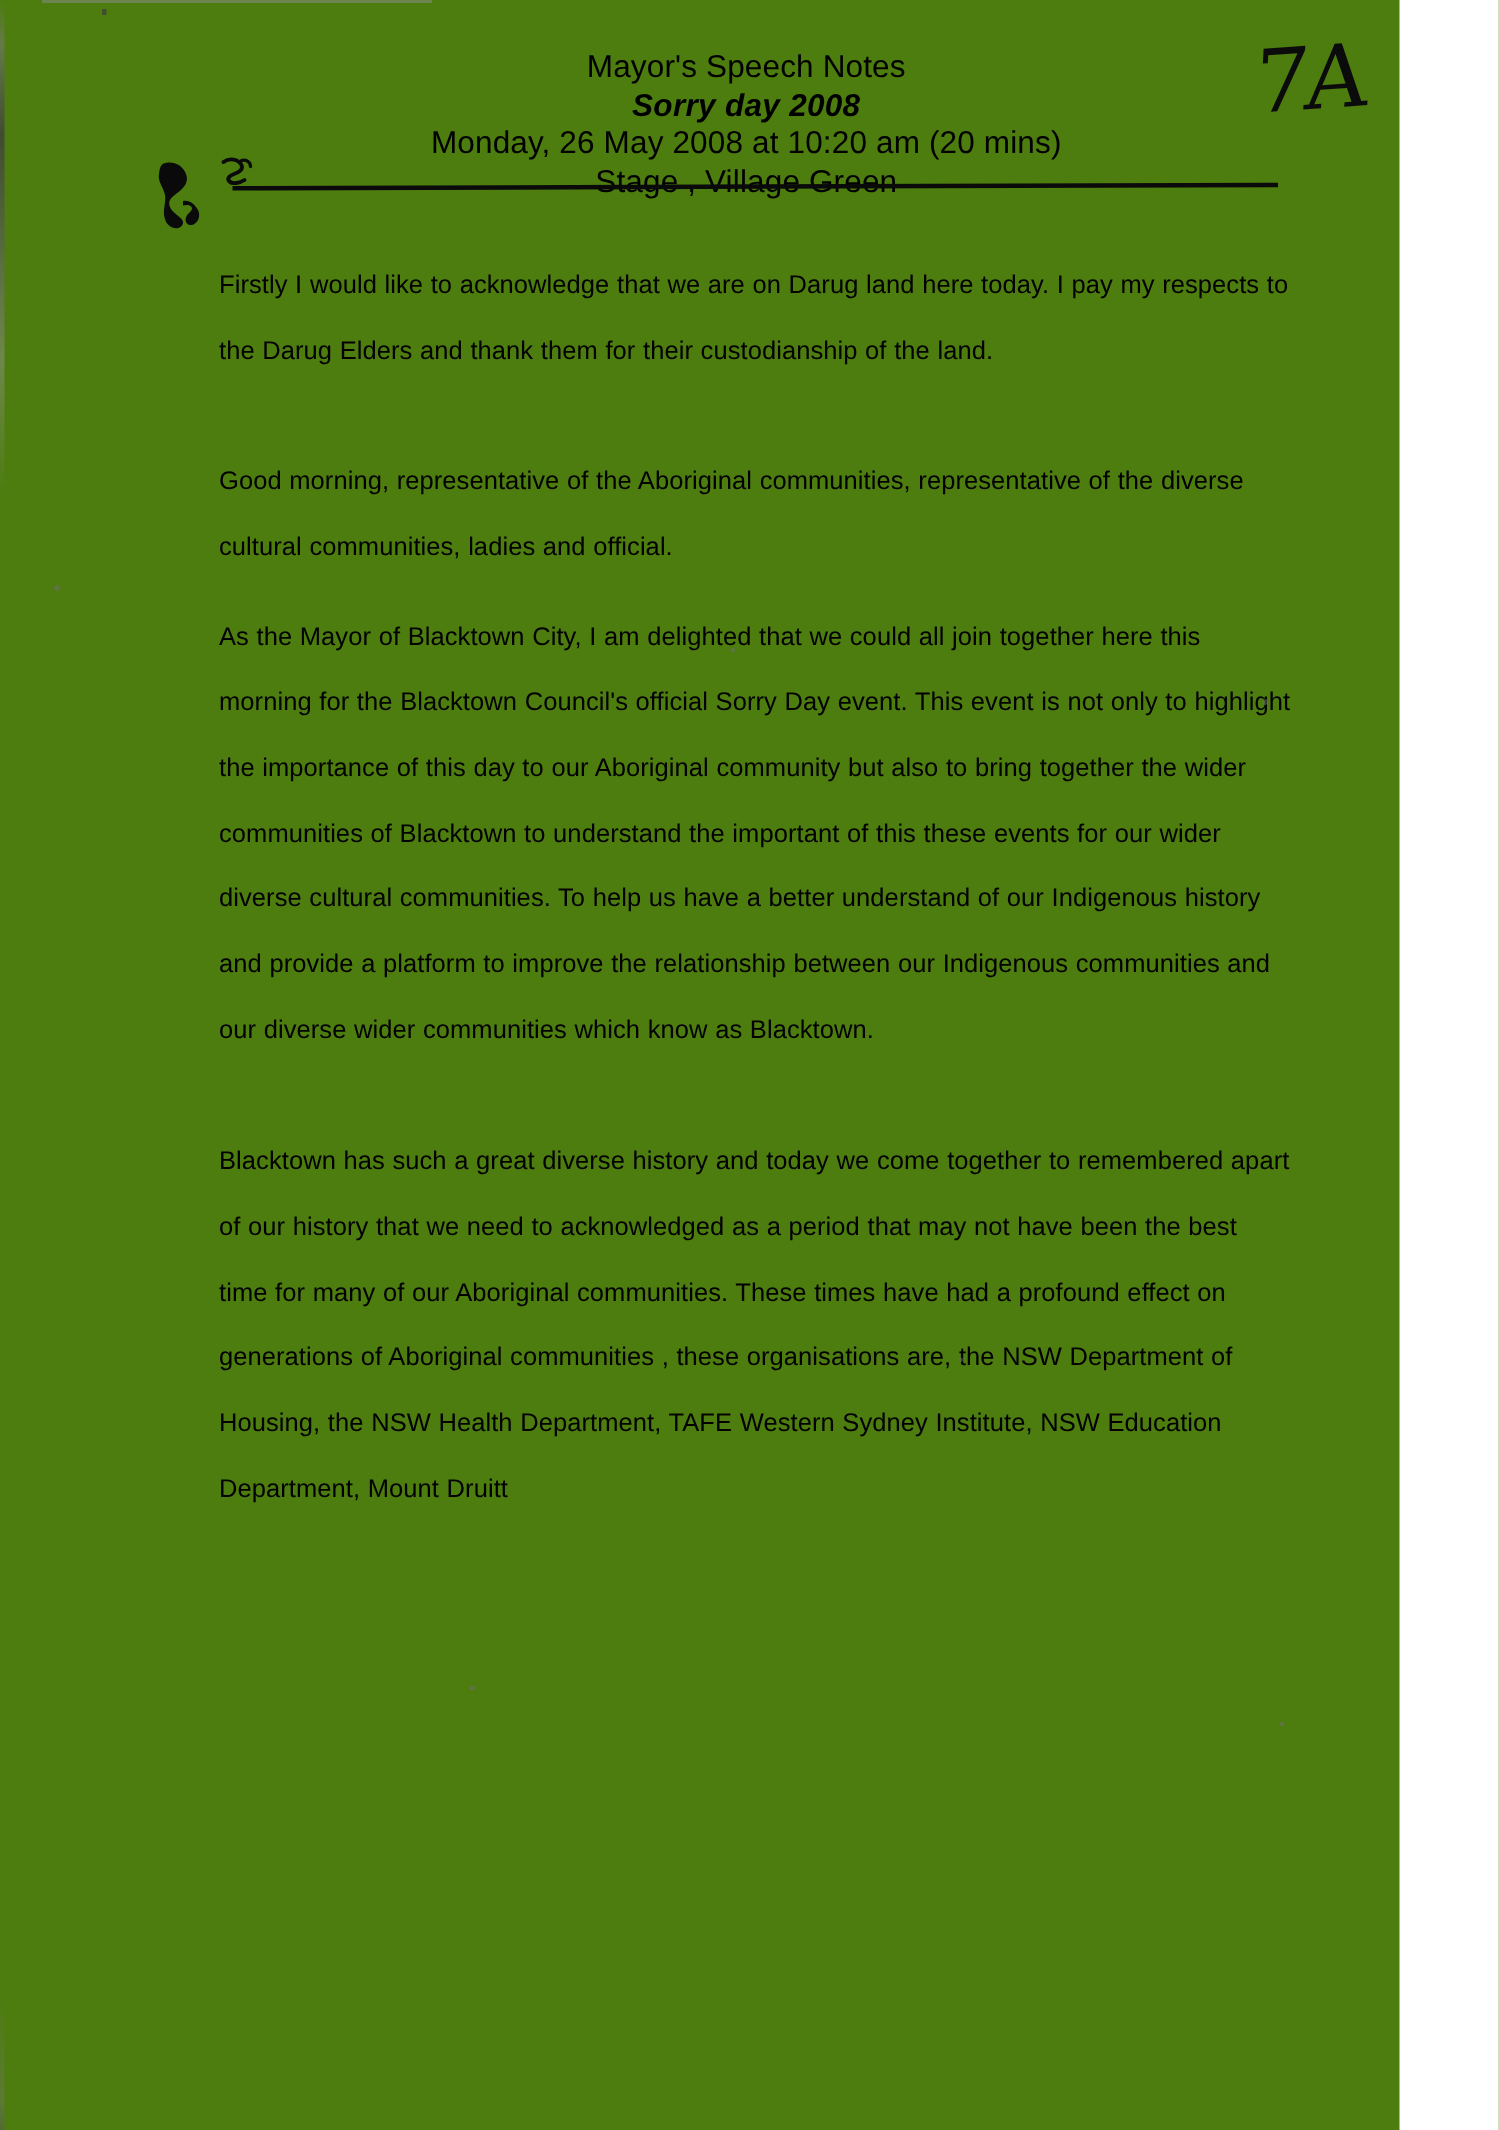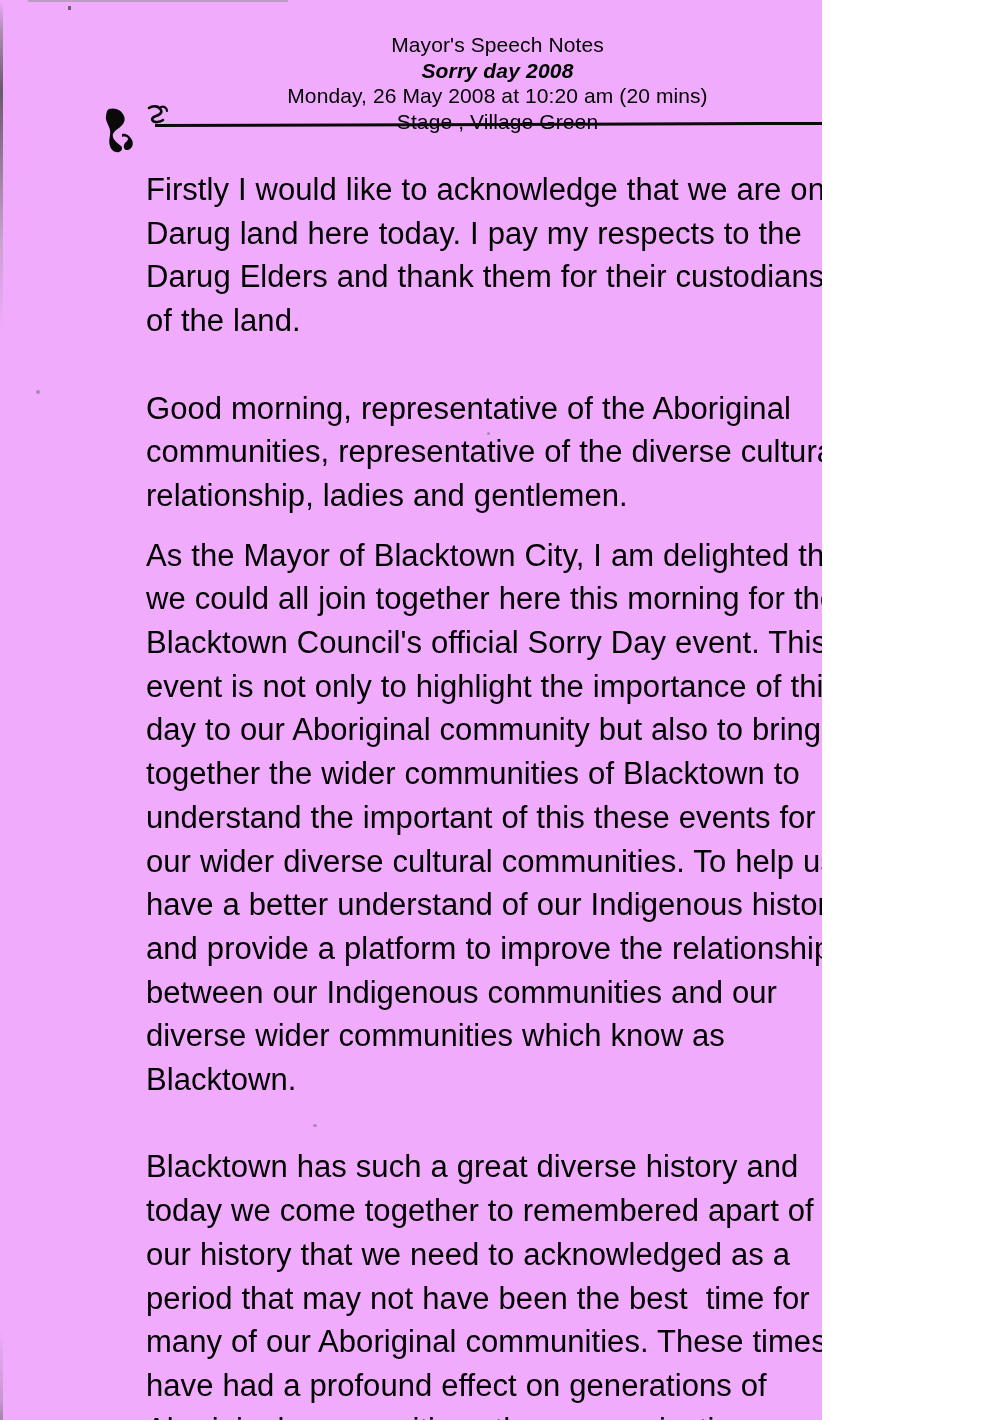--- a/index.html
+++ b/index.html
@@ -4,23 +4,23 @@
 <title>Mayor's Speech Notes — Sorry day 2008</title>
 <style>
   html, body {
     margin: 0;
     padding: 0;
     background: #ffffff;
   }
 
   .page {
     position: relative;
-    width: 822px;
+    width: 933px;
     height: 1420px;
-    background: #f0abfc;
+    background: #4d7c0f;
     overflow: hidden;
     font-family: "Liberation Sans", sans-serif;
     color: #000000;
     -webkit-font-smoothing: antialiased;
   }
 
   
   .scan-edge-left {
     position: absolute;
     left: 0;
@@ -128,21 +128,21 @@
 
   
   .body {
     position: absolute;
     left: 146px;
     top: 168px;
     width: 720px;
   }
   .para {
     margin: 0;
-    font-size: 31px;
+    font-size: 17px;
     line-height: 43.7px;
     letter-spacing: 0.05px;
     white-space: pre-wrap;
     word-spacing: 0.3px;
   }
   .para + .para {
     margin-top: 16px;
   }
   .para-gap {
     height: 43.7px;
@@ -188,21 +188,21 @@
   <div class="ink-blot-small">
     <svg viewBox="0 0 24 24" width="24" height="24" xmlns="http://www.w3.org/2000/svg">
       <path d="M4,5 C8,2 14,3 16,7 C17.5,10 14,12 11,13 C8,14 6,16 8,18 C10,20 15,19 18,17" fill="none" stroke="#0a0a0a" stroke-width="2.6" stroke-linecap="round"></path>
       <path d="M16,4 C19,3 22,5 22,8" fill="none" stroke="#0a0a0a" stroke-width="2.2" stroke-linecap="round"></path>
     </svg>
   </div>
 
   <div class="body">
     <p class="para">Firstly I would like to acknowledge that we are on Darug land here today. I pay my respects to the Darug Elders and thank them for their custodianship of the land.</p>
     <div class="para-gap"></div>
-    <p class="para">Good morning, representative of the Aboriginal communities, representative of the diverse cultural relationship, ladies and gentlemen.</p>
+    <p class="para">Good morning, representative of the Aboriginal communities, representative of the diverse cultural communities, ladies and official.</p>
     <p class="para">As the Mayor of Blacktown City, I am delighted that we could all join together here this morning for the Blacktown Council's official Sorry Day event. This event is not only to highlight the importance of this day to our Aboriginal community but also to bring together the wider communities of Blacktown to understand the important of this these events for our wider diverse cultural communities. To help us have a better understand of our Indigenous history and provide a platform to improve the relationship between our Indigenous communities and our diverse wider communities which know as Blacktown.</p>
     <div class="para-gap"></div>
     <p class="para">Blacktown has such a great diverse history and today we come together to remembered apart of our history that we need to acknowledged as a period that may not have been the best  time for many of our Aboriginal communities. These times have had a profound effect on generations of Aboriginal communities , these organisations are, the NSW Department of Housing, the NSW Health Department, TAFE Western Sydney Institute, NSW Education Department, Mount Druitt</p>
   </div>
 
   <div class="fleck" style="left:487px; top:432px; width:3px; height:3px;"></div>
   <div class="fleck" style="left:842px; top:466px; width:3px; height:4px;"></div>
   <div class="fleck" style="left:639px; top:905px; width:3px; height:3px;"></div>
   <div class="fleck" style="left:313px; top:1124px; width:4px; height:3px;"></div>
   <div class="fleck" style="left:853px; top:1148px; width:3px; height:3px;"></div>

